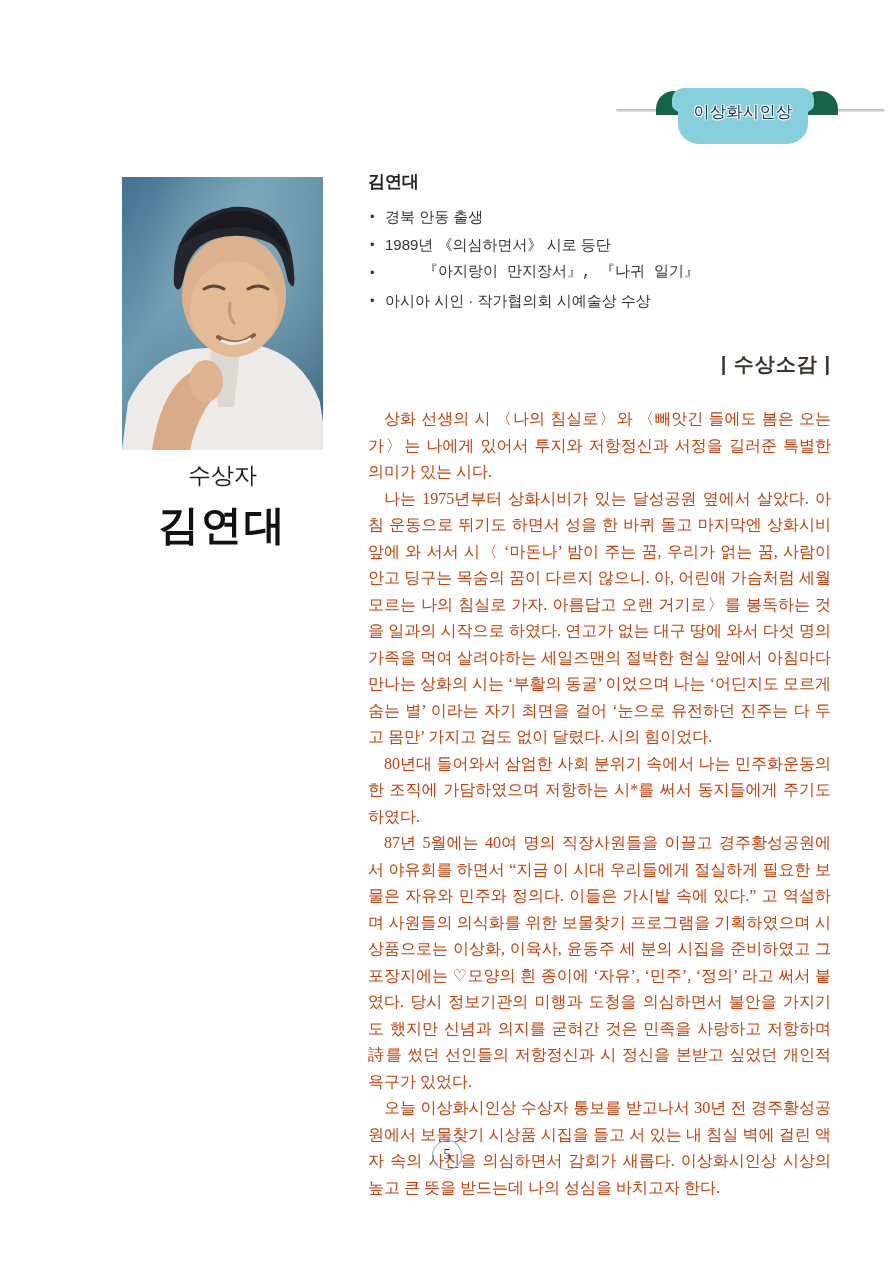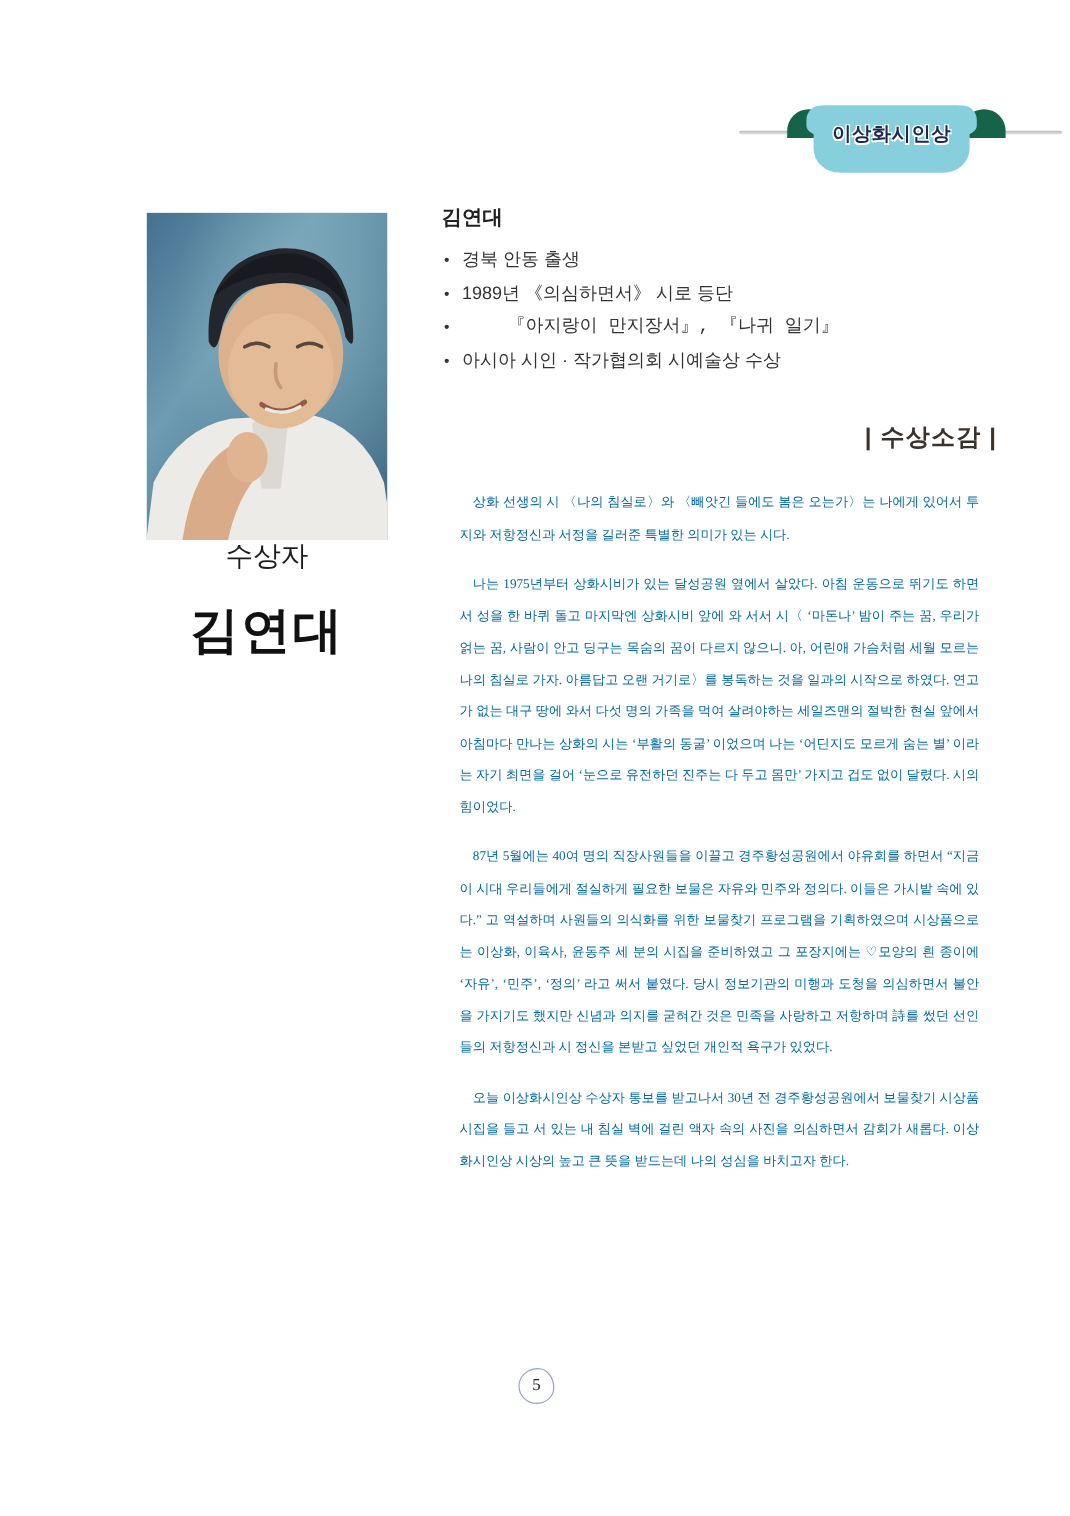--- a/index.html
+++ b/index.html
@@ -38,36 +38,36 @@
   }
   .badge-banner::before {
     content: ""; position: absolute; left: -6px; top: 0;
     width: 142px; height: 34px;
     background: #87cfdd;
     border-radius: 12px 12px 50% 50%;
   }
   .badge-label {
     position: relative; z-index: 2;
     font-family: "Liberation Sans", "DejaVu Sans", sans-serif;
-    font-weight: bold; font-size: 16px; color: #1d2850;
+    font-weight: normal; font-size: 16px; color: #1d2850;
     letter-spacing: 0.5px; margin-top: -8px;
     text-shadow: -1px -1px 0 #fff, 1px -1px 0 #fff, -1px 1px 0 #fff, 1px 1px 0 #fff;
     white-space: nowrap;
   }
 
   
   .photo {
     position: absolute; left: 122px; top: 177px;
     width: 201px; height: 273px; overflow: hidden;
   }
   .photo svg { display: block; }
 
   
   .winner-role {
-    position: absolute; left: 122px; top: 448px; width: 201px;
+    position: absolute; left: 122px; top: 460px; width: 201px;
     text-align: center; font-family: "Liberation Sans", "DejaVu Sans", sans-serif;
     font-size: 23px; color: #1c1c1c;
   }
   .winner-name {
     position: absolute; left: 122px; top: 498px; width: 201px;
     text-align: center; font-family: "Liberation Sans", "DejaVu Sans", sans-serif;
     font-size: 41px; font-weight: bold; color: #111111; letter-spacing: 2px;
   }
 
   
@@ -86,22 +86,22 @@
   .bio-list li.cont { padding-left: 55px; font-family: Liberation Mono, monospace; }
 
   .section-heading {
     margin: 36px 0 0 0;
     font-family: "Liberation Sans", "DejaVu Sans", sans-serif;
     font-size: 20px; font-weight: bold; color: #3a322c; letter-spacing: 1px; text-align: right;
   }
 
   .body-text { margin-top: 28px; width: 463px; }
   .body-text p {
-    margin: 15px; text-indent: 1em; text-align: justify;
-    font-size: 11px; line-height: 26.5px; color: #0369a1;
+    margin: 0; text-indent: 1em; text-align: justify;
+    font-size: 16px; line-height: 26.5px; color: #c2410c;
     word-break: break-all;
   }
 
   
   .page-number-circle {
     position: absolute; left: 432px; top: 1140px;
     width: 28px; height: 28px;
     border: 1.5px solid #9aa0d6;
     border-radius: 55% 45% 50% 50% / 50% 55% 45% 50%;
     display: flex; align-items: center; justify-content: center;
@@ -190,20 +190,21 @@
         <span class="dot">•</span>
         <span>아시아 시인 · 작가협의회 시예술상 수상</span>
       </li>
     </ul>
 
     <h2 class="section-heading">| 수상소감 |</h2>
 
     <div class="body-text">
       <p>상화 선생의 시 〈나의 침실로〉와 〈빼앗긴 들에도 봄은 오는가〉는 나에게 있어서 투지와 저항정신과 서정을 길러준 특별한 의미가 있는 시다.</p>
       <p>나는 1975년부터 상화시비가 있는 달성공원 옆에서 살았다. 아침 운동으로 뛰기도 하면서 성을 한 바퀴 돌고 마지막엔 상화시비 앞에 와 서서 시〈 ‘마돈나’ 밤이 주는 꿈, 우리가 얽는 꿈, 사람이 안고 딩구는 목숨의 꿈이 다르지 않으니.  아, 어린애 가슴처럼 세월 모르는 나의 침실로 가자. 아름답고 오랜 거기로〉를 봉독하는 것을 일과의 시작으로 하였다. 연고가 없는 대구 땅에 와서 다섯 명의 가족을 먹여 살려야하는 세일즈맨의 절박한 현실 앞에서 아침마다 만나는 상화의 시는 ‘부활의 동굴’ 이었으며 나는 ‘어딘지도 모르게 숨는 별’ 이라는 자기 최면을 걸어 ‘눈으로 유전하던 진주는 다 두고 몸만’ 가지고 겁도 없이 달렸다. 시의 힘이었다.</p>
+      <p>80년대 들어와서 삼엄한 사회 분위기 속에서 나는 민주화운동의 한 조직에 가담하였으며 저항하는 시*를 써서 동지들에게 주기도 하였다.</p>
       <p>87년 5월에는 40여 명의 직장사원들을 이끌고 경주황성공원에서 야유회를 하면서 “지금 이 시대 우리들에게 절실하게 필요한 보물은 자유와 민주와 정의다. 이들은 가시밭 속에 있다.” 고 역설하며 사원들의 의식화를 위한 보물찾기 프로그램을 기획하였으며 시상품으로는 이상화, 이육사, 윤동주 세 분의 시집을 준비하였고 그 포장지에는 ♡모양의 흰 종이에 ‘자유’, ‘민주’, ‘정의’ 라고 써서 붙였다. 당시 정보기관의 미행과 도청을 의심하면서 불안을 가지기도 했지만 신념과 의지를 굳혀간 것은 민족을 사랑하고 저항하며 詩를 썼던 선인들의 저항정신과 시 정신을 본받고 싶었던 개인적 욕구가 있었다.</p>
       <p>오늘 이상화시인상 수상자 통보를 받고나서 30년 전 경주황성공원에서 보물찾기 시상품 시집을 들고 서 있는 내 침실 벽에 걸린 액자 속의 사진을 의심하면서 감회가 새롭다. 이상화시인상 시상의 높고 큰 뜻을 받드는데 나의 성심을 바치고자 한다.</p>
     </div>
   </div>
 
   <div class="page-number-circle">
     <span class="page-number">5</span>
   </div>
 
 </div>

